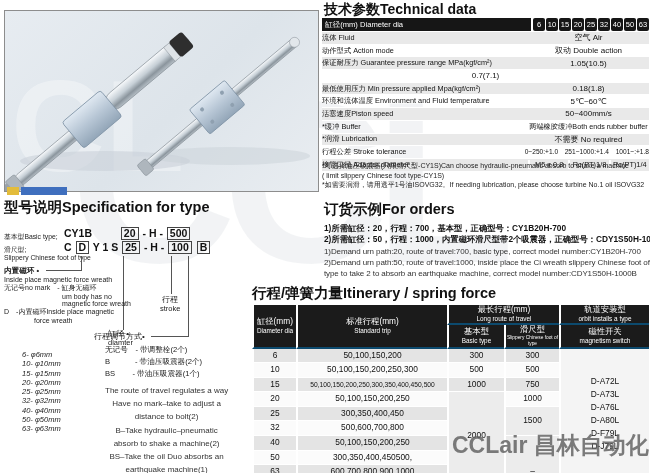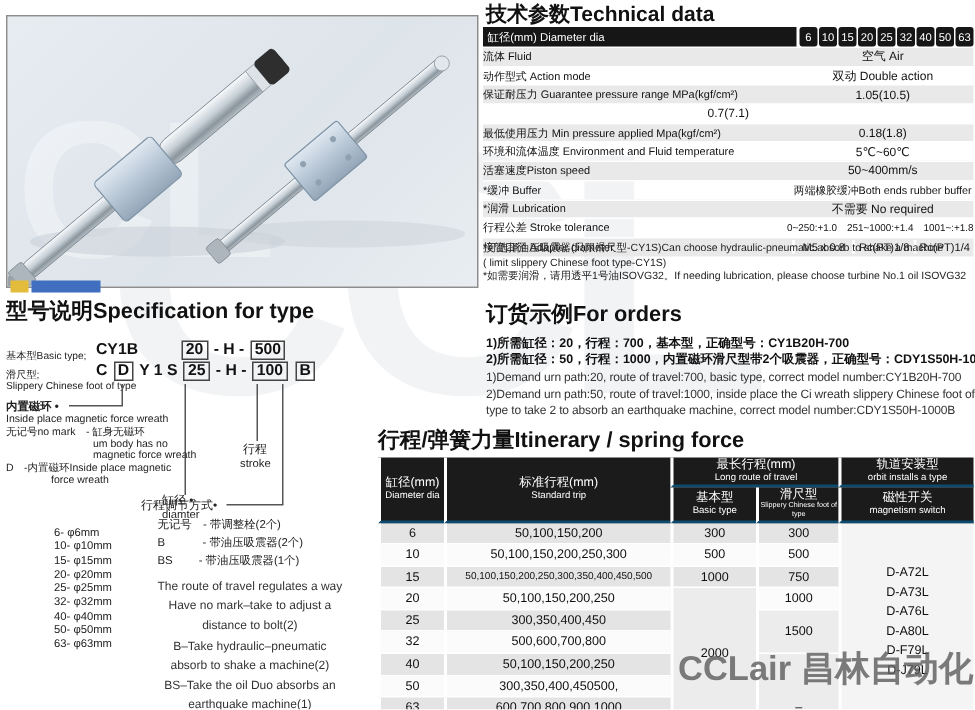--- a/index.html
+++ b/index.html
@@ -224,21 +224,21 @@
       <div style="font-size:7px;">Inside place magnetic force wreath</div>
       <div style="font-size:7px;">无记号no mark　- 缸身无磁环</div>
       <div style="font-size:7px;padding-left:58px;">um body has no</div>
       <div style="font-size:7px;padding-left:58px;">magnetic force wreath</div>
       <div style="font-size:7px;">D　-内置磁环Inside place magnetic</div>
       <div style="font-size:7px;padding-left:30px;">force wreath</div>
     </div>
 
     <div class="ann b" style="left:104px;top:132px;font-size:8px;">缸径 •</div>
     <div class="ann" style="left:104px;top:142px;font-size:7.5px;">diamter</div>
-    <div class="ann" id="bore-list" style="left:32px;top:154px;font-size:7.5px;">
+    <div class="ann" id="bore-list" style="left:18px;top:154px;font-size:7.5px;font-style:italic;">
       <div>6- φ6mm</div>
       <div>10- φ10mm</div>
       <div>15- φ15mm</div>
       <div>20- φ20mm</div>
       <div>25- φ25mm</div>
       <div>32- φ32mm</div>
       <div>40- φ40mm</div>
       <div>50- φ50mm</div>
       <div>63- φ63mm</div>
     </div>

